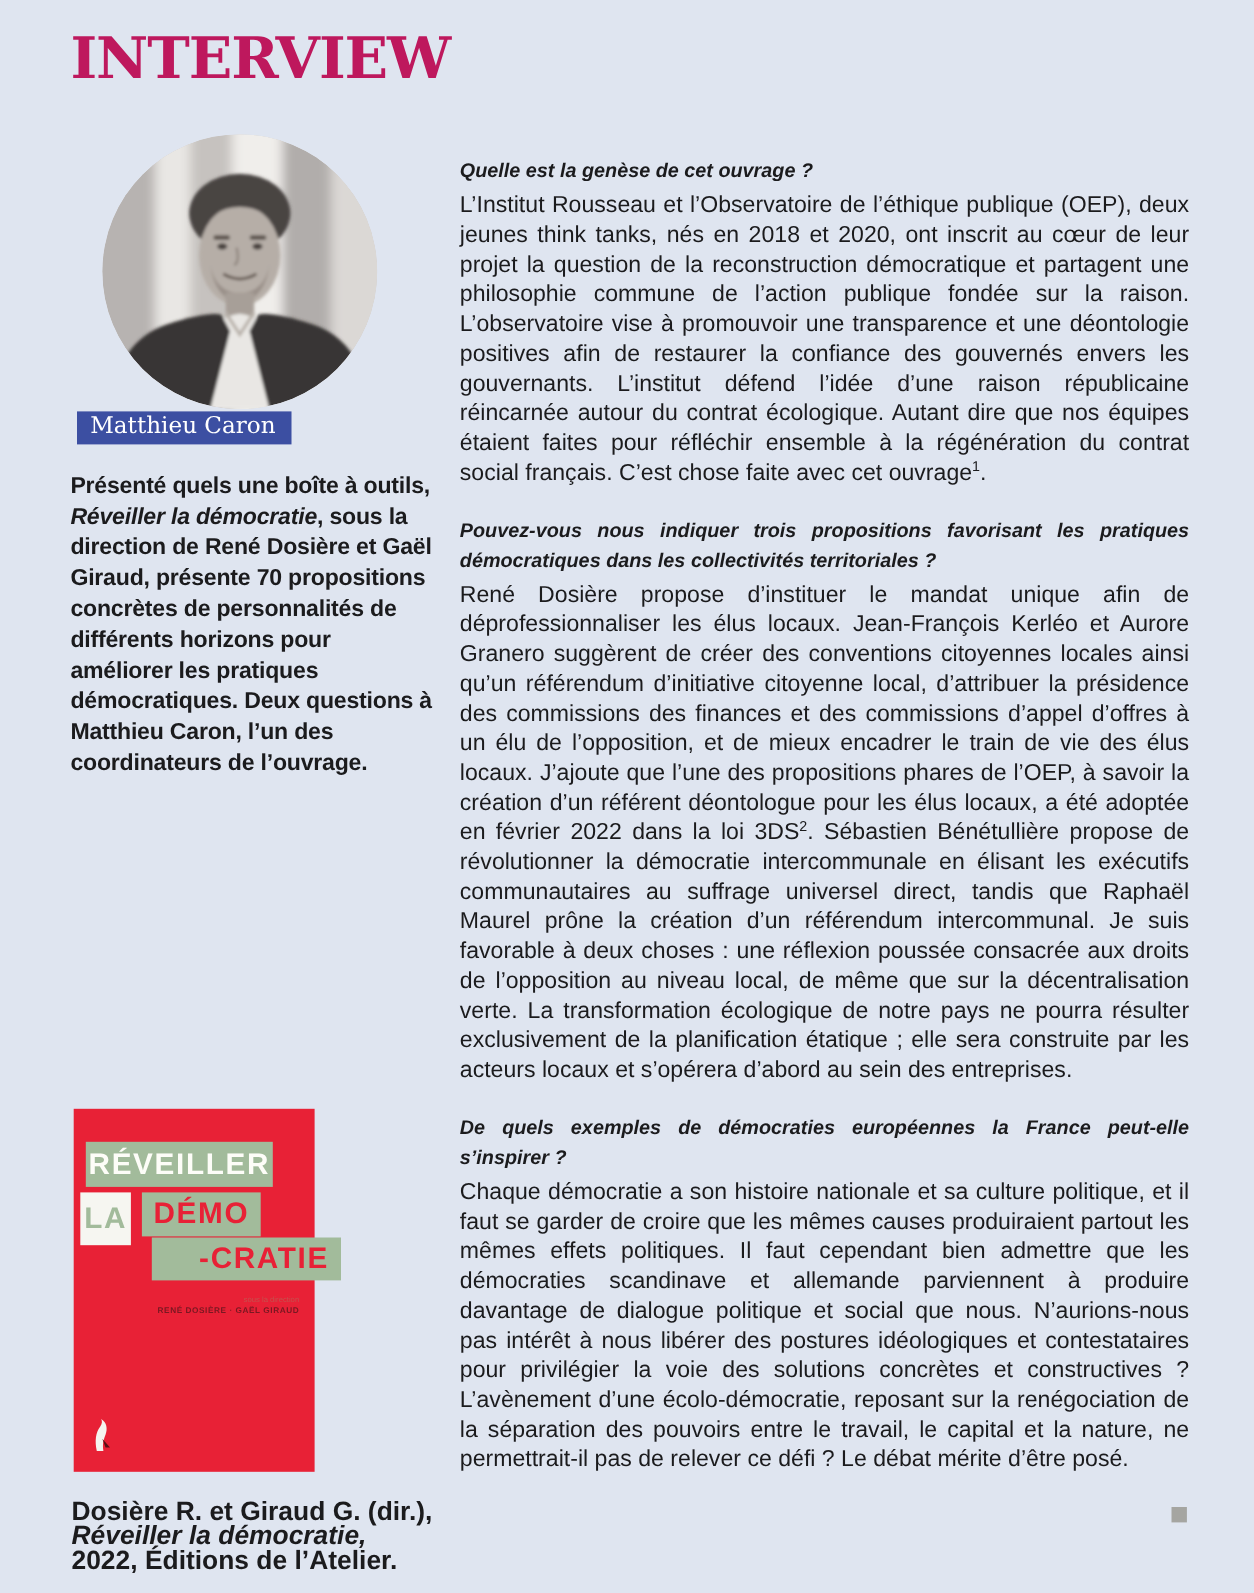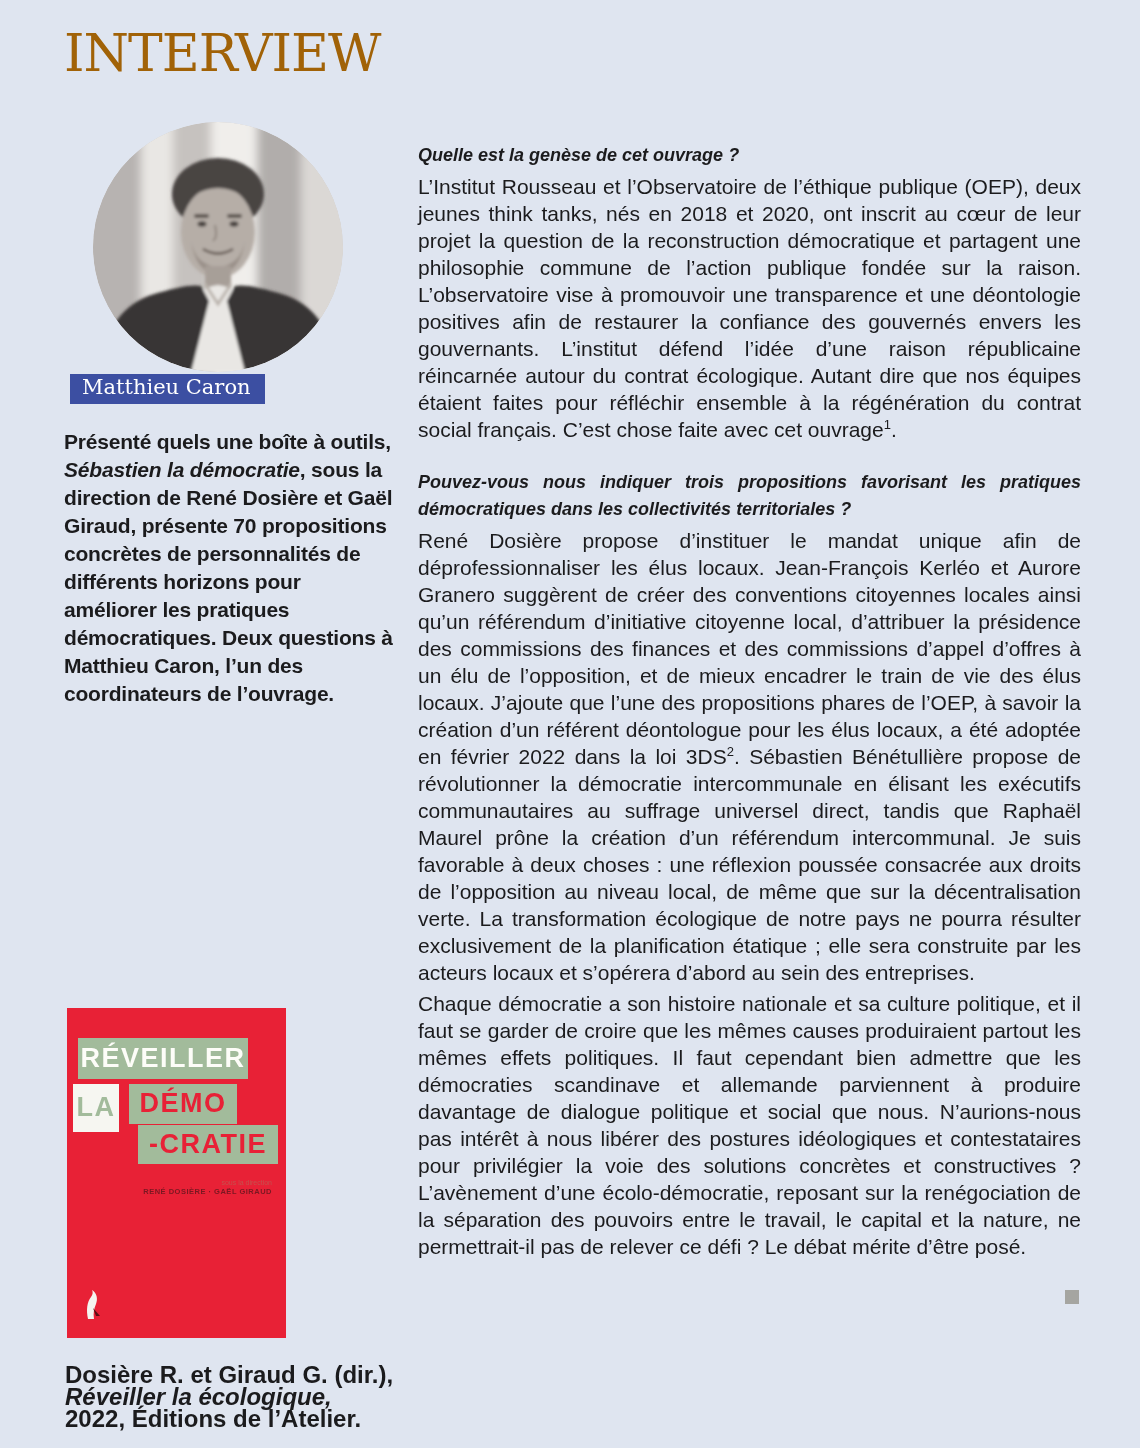--- a/index.html
+++ b/index.html
@@ -10,25 +10,25 @@
     background:#dfe5f0;
     overflow:hidden;
     box-sizing:border-box;
     padding:24px 59px 0 64px;
     font-family:"Liberation Sans", sans-serif;
     color:#1b1b1d;
   }
   .page-title{
     margin:0;
     font-family:"DejaVu Serif", serif;
-    font-weight:400;
+    font-weight:700;
     font-size:52px;
     line-height:1.15;
     letter-spacing:-1px;
-    color:#a16207;
+    color:#be185d;
   }
   .columns{
     display:flex;
     margin-top:30px;
     align-items:flex-start;
   }
   .left-col{width:330px;flex:0 0 330px;}
   .right-col{width:663px;flex:0 0 663px;margin-left:24px;padding-top:28px;}
 
   
@@ -67,21 +67,21 @@
     position:absolute;
     display:flex;align-items:center;justify-content:center;
     font-weight:bold;
     letter-spacing:1.5px;
     font-family:"Liberation Sans", sans-serif;
     text-align:center;
   }
   .blk-reveiller{left:11px;top:30px;width:170px;height:41px;background:#a2bb9b;color:#fdfdf8;font-size:27px;}
   .blk-la{left:6px;top:76px;width:46px;height:48px;background:#f6f6f1;color:#a2bb9b;font-size:27px;}
   .blk-demo{left:62px;top:76px;width:108px;height:40px;background:#a2bb9b;color:#e82136;font-size:27px;}
-  .blk-cratie{left:71px;top:117px;width:140px;height:39px;background:#a2bb9b;color:#e82136;font-size:27px;}
+  .blk-cratie{left:71px;top:117px;width:140px;height:39px;background:#a2bb9b;color:#e82136;font-size:27px;padding-left:32px;}
   .cover-authors{
     position:absolute;top:170px;right:14px;
     text-align:right;line-height:9px;
   }
   .cover-direction{font-size:7px;color:#c4524e;}
   .cover-author-names{font-size:7.5px;font-weight:bold;color:#7a1822;letter-spacing:0.5px;}
   .cover-logo{position:absolute;left:17px;bottom:18px;}
 
   .book-caption{
     margin:26px 0 0 1px;
@@ -164,48 +164,49 @@
               <path d="M112,162 L125,182 L138,162" stroke="#b9b2ab" stroke-width="3" fill="none"></path>
               <path d="M5,250 Q14,188 58,173 Q96,161 108,164 L116,179 L98,250 Z" fill="#393634"></path>
               <path d="M245,250 Q236,188 192,173 Q154,161 142,164 L134,179 L152,250 Z" fill="#393634"></path>
             </g>
           </g>
         </svg>
       </div>
 
       <div class="name-plate">Matthieu Caron</div>
 
-      <p class="intro"><span>Présenté quels une boîte à outils, </span><em>Sébastien la démocratie</em><span>, sous la direction de René Dosière et Gaël Giraud, présente 70 propositions concrètes de personnalités de différents horizons pour améliorer les pratiques démocratiques. Deux questions à Matthieu Caron, l’un des coordinateurs de l’ouvrage.</span></p>
+      <p class="intro"><span>Présenté quels une boîte à outils, </span><em>Réveiller la démocratie</em><span>, sous la direction de René Dosière et Gaël Giraud, présente 70 propositions concrètes de personnalités de différents horizons pour améliorer les pratiques démocratiques. Deux questions à Matthieu Caron, l’un des coordinateurs de l’ouvrage.</span></p>
 
       <div class="book-cover">
         <div class="cover-blk blk-reveiller">RÉVEILLER</div>
         <div class="cover-blk blk-la">LA</div>
         <div class="cover-blk blk-demo">DÉMO</div>
         <div class="cover-blk blk-cratie">-CRATIE</div>
         <div class="cover-authors">
           <div class="cover-direction">sous la direction</div>
           <div class="cover-author-names">RENÉ DOSIÈRE · GAËL GIRAUD</div>
         </div>
         <svg class="cover-logo" width="18" height="30" viewBox="0 0 18 30">
           <path d="M4,29 C2,20 3,12 7,7 C9,4 9,2 8,0 C13,3 14,9 12,14 C10,19 9,23 10,29 Z" fill="#f5f4f0"></path>
           <path d="M9,18 L16,26 L12,26 Z" fill="#5a1016"></path>
         </svg>
       </div>
 
-      <p class="book-caption"><span>Dosière R. et Giraud G. (dir.),</span><br><em>Réveiller la écologique,</em><br><span>2022, Éditions de l’Atelier.</span></p>
+      <p class="book-caption"><span>Dosière R. et Giraud G. (dir.),</span><br><em>Réveiller la démocratie,</em><br><span>2022, Éditions de l’Atelier.</span></p>
 
     </aside>
 
     <main class="right-col">
 
       <h2 class="question">Quelle est la genèse de cet ouvrage&nbsp;?</h2>
       <p class="answer"><span>L’Institut Rousseau et l’Observatoire de l’éthique publique (OEP), deux jeunes think tanks, nés en 2018 et 2020, ont inscrit au cœur de leur projet la question de la reconstruction démocratique et partagent une philosophie commune de l’action publique fondée sur la raison. L’observatoire vise à promouvoir une transparence et une déontologie positives afin de restaurer la confiance des gouvernés envers les gouvernants. L’institut défend l’idée d’une raison républicaine réincarnée autour du contrat écologique. Autant dire que nos équipes étaient faites pour réfléchir ensemble à la régénération du contrat social français. C’est chose faite avec cet ouvrage</span><sup>1</sup><span>.</span></p>
 
       <h2 class="question">Pouvez-vous nous indiquer trois propositions favorisant les pratiques démocratiques dans les collectivités territoriales&nbsp;?</h2>
       <p class="answer"><span>René Dosière propose d’instituer le mandat unique afin de déprofessionnaliser les élus locaux. Jean-François Kerléo et Aurore Granero suggèrent de créer des conventions citoyennes locales ainsi qu’un référendum d’initiative citoyenne local, d’attribuer la présidence des commissions des finances et des commissions d’appel d’offres à un élu de l’opposition, et de mieux encadrer le train de vie des élus locaux. J’ajoute que l’une des propositions phares de l’OEP, à savoir la création d’un référent déontologue pour les élus locaux, a été adoptée en février 2022 dans la loi 3DS</span><sup>2</sup><span>. Sébastien Bénétullière propose de révolutionner la démocratie intercommunale en élisant les exécutifs communautaires au suffrage universel direct, tandis que Raphaël Maurel prône la création d’un référendum intercommunal. Je suis favorable à deux choses&nbsp;: une réflexion poussée consacrée aux droits de l’opposition au niveau local, de même que sur la décentralisation verte. La transformation écologique de notre pays ne pourra résulter exclusivement de la planification étatique&nbsp;; elle sera construite par les acteurs locaux et s’opérera d’abord au sein des entreprises.</span></p>
 
+      <h2 class="question">De quels exemples de démocraties européennes la France peut-elle s’inspirer&nbsp;?</h2>
       <p class="answer"><span>Chaque démocratie a son histoire nationale et sa culture politique, et il faut se garder de croire que les mêmes causes produiraient partout les mêmes effets politiques. Il faut cependant bien admettre que les démocraties scandinave et allemande parviennent à produire davantage de dialogue politique et social que nous. N’aurions-nous pas intérêt à nous libérer des postures idéologiques et contestataires pour privilégier la voie des solutions concrètes et constructives&nbsp;? L’avènement d’une écolo-démocratie, reposant sur la renégociation de la séparation des pouvoirs entre le travail, le capital et la nature, ne permettrait-il pas de relever ce défi&nbsp;? Le débat mérite d’être posé.</span><sup></sup><span></span></p>
 
       <div class="end-marker"></div>
 
     </main>
   </div>
 </div>
 
 </body></html>

